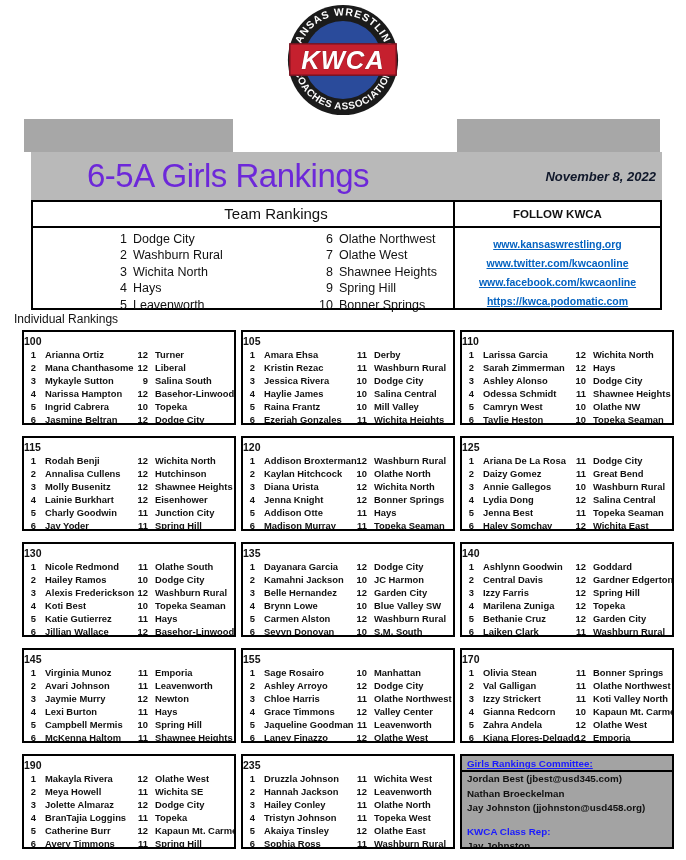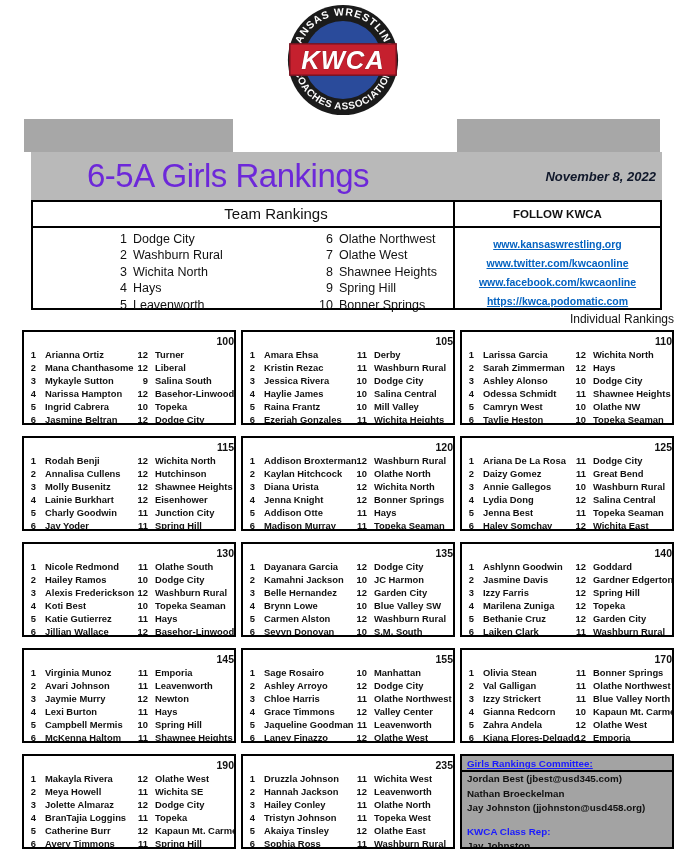--- a/index.html
+++ b/index.html
@@ -37,27 +37,27 @@
   
   .follow-box{position:absolute;left:453px;top:200px;width:209px;height:110px;
               border:2px solid #000;box-sizing:border-box;background:#fff;}
   .follow-title{height:24px;line-height:24px;text-align:center;font-size:11.5px;
                 font-weight:bold;border-bottom:2px solid #000;}
   .follow-links{padding-top:7px;text-align:center;}
   .flink{display:block;font-size:10.5px;font-weight:bold;color:#0563C1;
          text-decoration:underline;line-height:19px;white-space:nowrap;}
 
   
-  .ind-title{position:absolute;left:22px;top:312px;width:652px;text-align:right;font-size:12px;}
+  .ind-title{position:absolute;left:14px;top:312px;width:652px;text-align:left;font-size:12px;}
 
   .grid{position:absolute;left:22px;top:330px;width:652px;
         display:grid;grid-template-columns:214px 214px 214px;grid-auto-rows:95px;
         column-gap:5px;row-gap:11px;}
   .wbox{border:2px solid #000;box-sizing:border-box;background:#fff;overflow:hidden;}
-  .wtitle{height:14px;line-height:15px;text-align:right;font-size:10.5px;font-weight:bold;padding-top:2px;}
+  .wtitle{height:14px;line-height:15px;text-align:left;font-size:10.5px;font-weight:bold;padding-top:2px;}
   .entry{position:relative;height:13.1px;font-size:9.4px;font-weight:bold;white-space:nowrap;}
   .entry span{position:absolute;top:0;line-height:13.1px;}
   .r{left:2px;width:10px;text-align:right;}
   .n{left:21px;}
   .g{left:106px;width:18px;text-align:right;}
   .s{left:131px;}
 
   
   .committee-box{border:2px solid #000;box-sizing:border-box;background:#a3a3a3;overflow:hidden;
                  font-size:9.8px;font-weight:bold;}
@@ -445,21 +445,21 @@
     <div class="wbox">
       <div class="wtitle">140</div>
       <div class="entry">
         <span class="r">1</span>
         <span class="n">Ashlynn Goodwin</span>
         <span class="g">12</span>
         <span class="s">Goddard</span>
       </div>
       <div class="entry">
         <span class="r">2</span>
-        <span class="n">Jasmine Davis</span>
+        <span class="n">Central Davis</span>
         <span class="g">12</span>
         <span class="s">Gardner Edgerton</span>
       </div>
       <div class="entry">
         <span class="r">3</span>
         <span class="n">Izzy Farris</span>
         <span class="g">12</span>
         <span class="s">Spring Hill</span>
       </div>
       <div class="entry">
@@ -570,21 +570,21 @@
       <div class="entry">
         <span class="r">2</span>
         <span class="n">Val Galligan</span>
         <span class="g">11</span>
         <span class="s">Olathe Northwest</span>
       </div>
       <div class="entry">
         <span class="r">3</span>
         <span class="n">Izzy Strickert</span>
         <span class="g">11</span>
-        <span class="s">Blue Valley North</span>
+        <span class="s">Koti Valley North</span>
       </div>
       <div class="entry">
         <span class="r">4</span>
         <span class="n">Gianna Redcorn</span>
         <span class="g">10</span>
         <span class="s">Kapaun Mt. Carmel</span>
       </div>
       <div class="entry">
         <span class="r">5</span>
         <span class="n">Zahra Andela</span>

